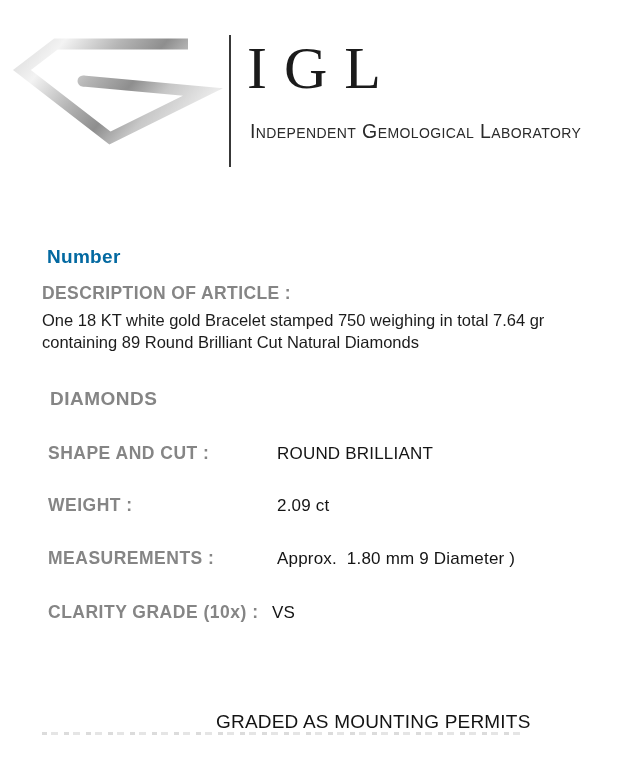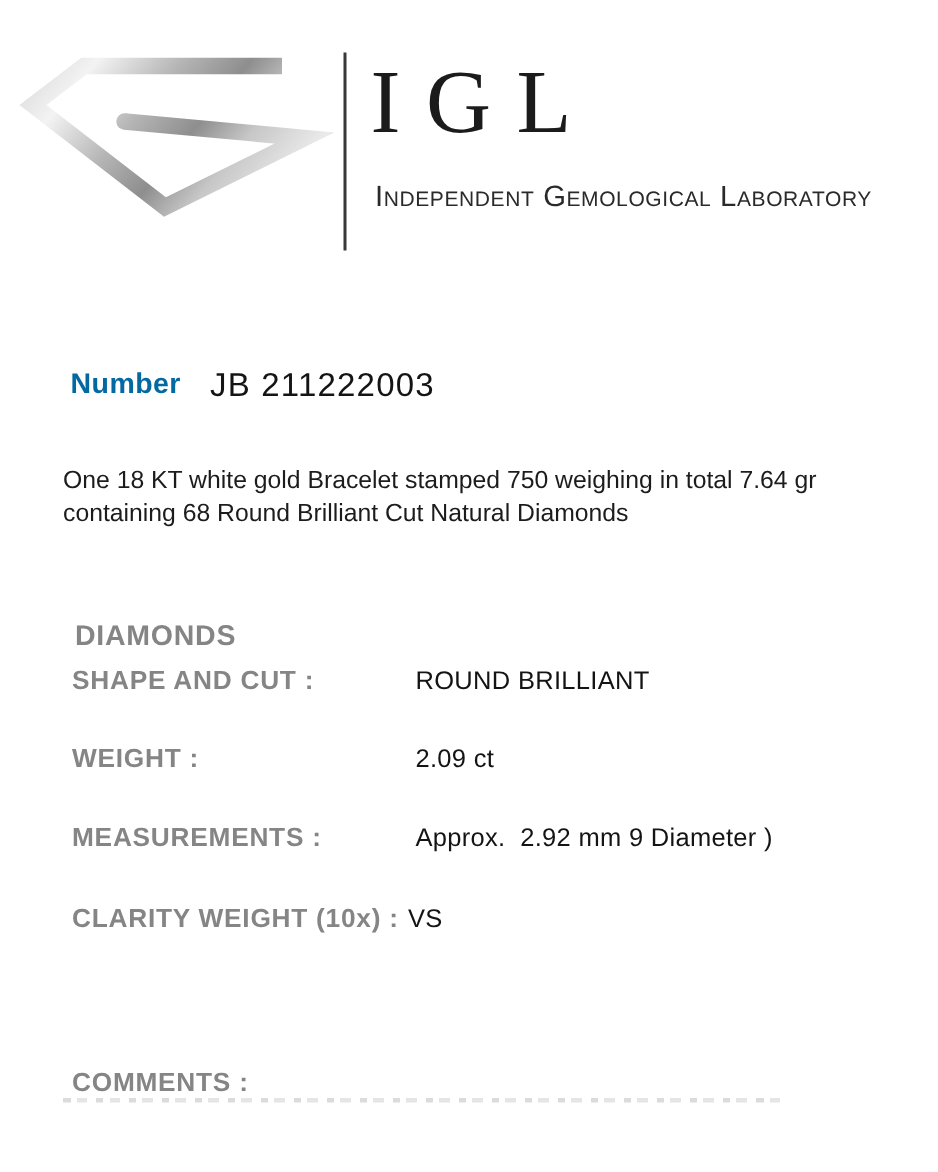--- a/index.html
+++ b/index.html
@@ -99,21 +99,20 @@
   .desc-text .line { display: block; white-space: pre; }
 
   .section-title {
     position: absolute;
     left: 50px;
     top: 388px;
     font-size: 19px;
     font-weight: bold;
     letter-spacing: 0.5px;
     color: #858585;
-    margin-top: 26px;
   }
 
   .field-row {
     position: absolute;
     left: 0;
     width: 541px;
     height: 24px;
   }
   .f-label {
     position: absolute;
@@ -170,49 +169,49 @@
     <path d="M178,7 L46,7 L12,33 L100,101 L193,55 L73,44" fill="none" stroke="url(#silverGrad)" stroke-width="11" stroke-linejoin="miter" stroke-miterlimit="5" stroke-linecap="butt"></path>
     <circle cx="73" cy="44" r="5.5" fill="url(#silverGrad)"></circle>
   </svg>
 
   <div class="brand-divider"></div>
 
   <div class="brand-name">IGL</div>
   <div class="brand-subtitle">Independent Gemological Laboratory</div>
 
   <span class="num-label">Number</span>
-  <span class="num-value">JB 211222003</span>
-
+
+  <span class="desc-label">DESCRIPTION OF ARTICLE :</span>
   <div class="desc-text">
     <span class="line">One 18 KT white gold Bracelet stamped 750 weighing in total 7.64 gr</span>
-    <span class="line">containing 68 Round Brilliant Cut Natural Diamonds</span>
+    <span class="line">containing 89 Round Brilliant Cut Natural Diamonds</span>
   </div>
 
   <span class="section-title">DIAMONDS</span>
 
   <div class="field-row" style="top:443px">
     <span class="f-label">SHAPE AND CUT :</span>
     <span class="f-value" style="left:277px">ROUND BRILLIANT</span>
   </div>
 
   <div class="field-row" style="top:495px">
     <span class="f-label">WEIGHT :</span>
     <span class="f-value" style="left:277px">2.09 ct</span>
   </div>
 
   <div class="field-row" style="top:548px">
     <span class="f-label">MEASUREMENTS :</span>
-    <span class="f-value" style="left:277px">Approx.  2.92 mm 9 Diameter )</span>
+    <span class="f-value" style="left:277px">Approx.  1.80 mm 9 Diameter )</span>
   </div>
 
   <div class="field-row" style="top:602px">
-    <span class="f-label">CLARITY WEIGHT (10x) :</span>
+    <span class="f-label">CLARITY GRADE (10x) :</span>
     <span class="f-value" style="left:272px">VS</span>
   </div>
 
 
   <div class="field-row" style="top:711px">
-    <span class="f-label">COMMENTS :</span>
+    <span class="f-value big" style="left:216px">GRADED AS MOUNTING PERMITS</span>
   </div>
 
   <div class="cropped-text-remnant"></div>
 
 </div>
 
 </body></html>

